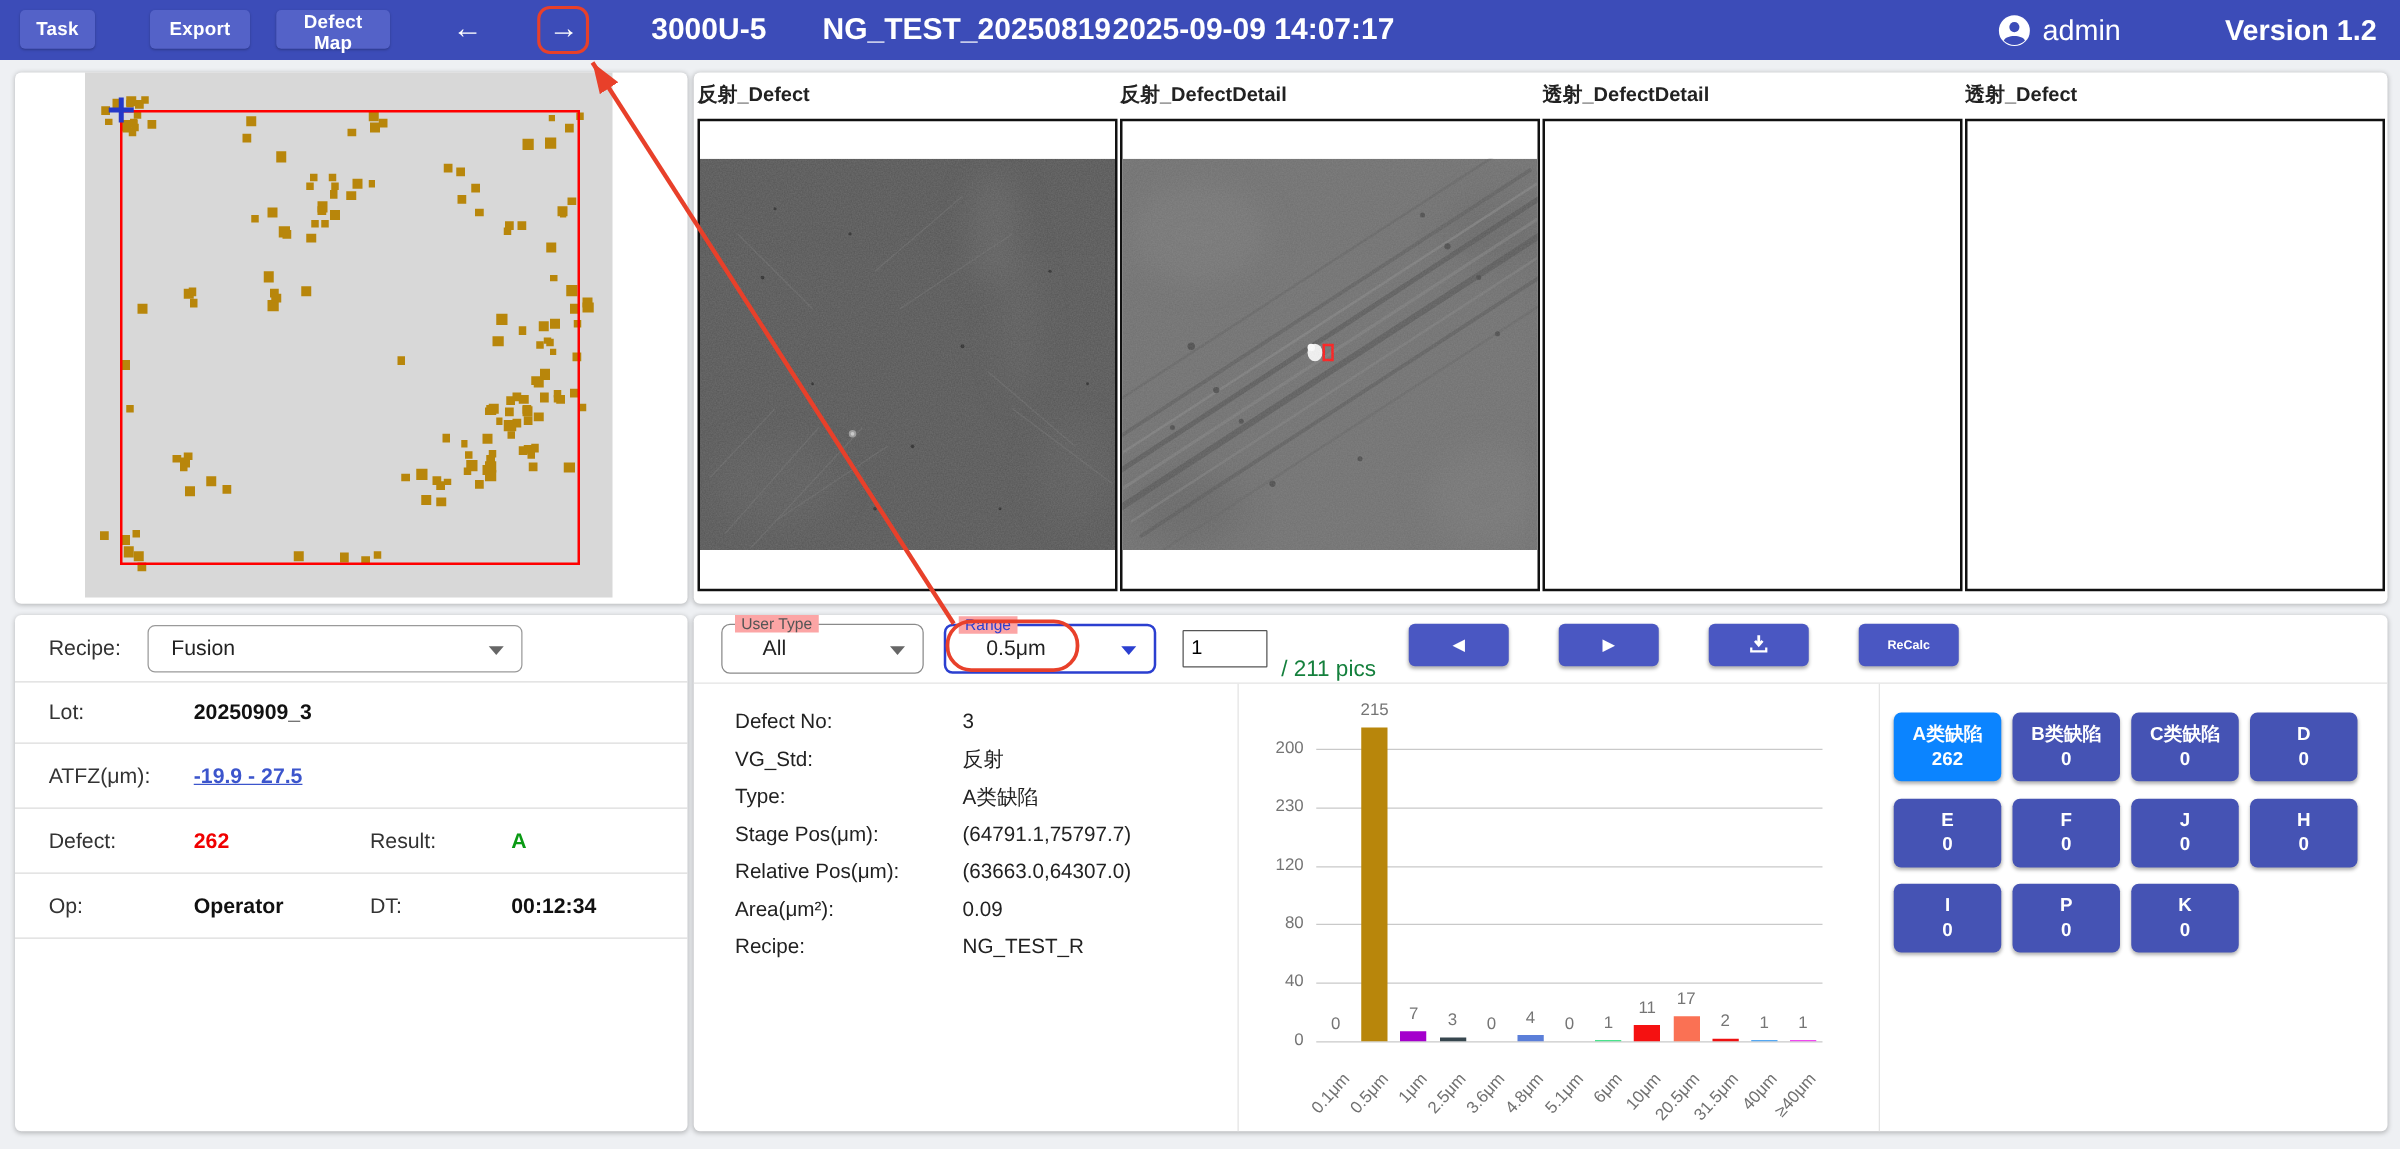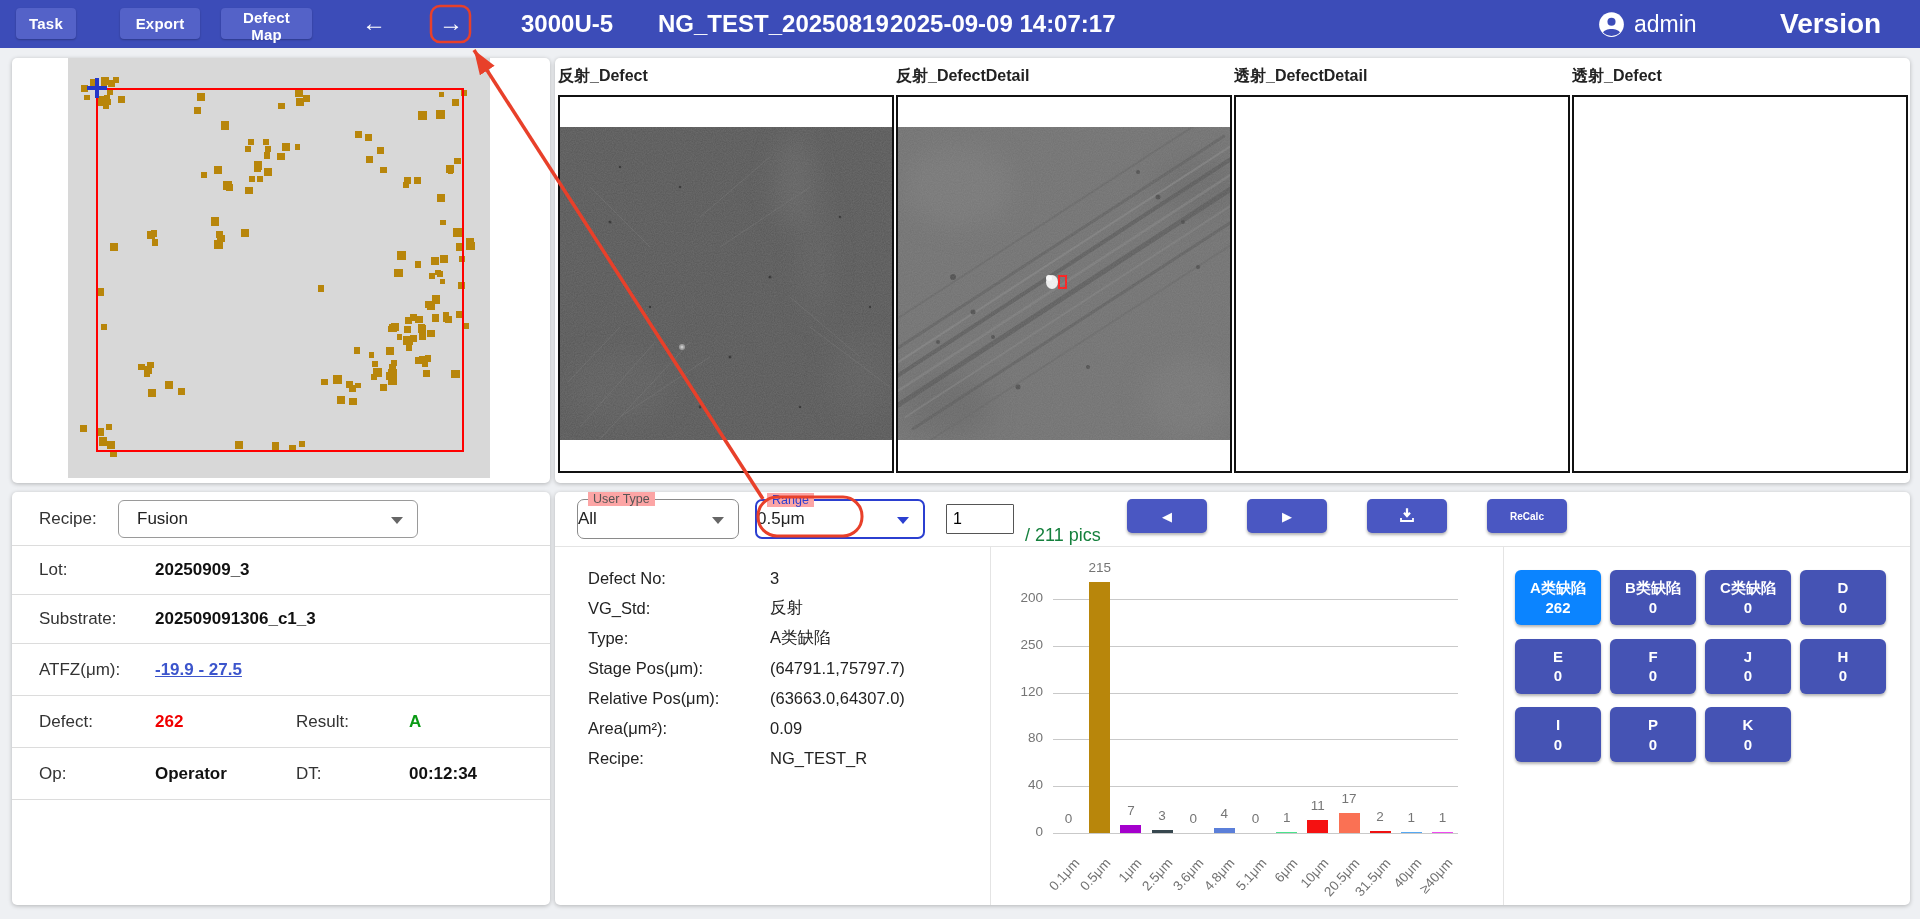--- a/index.html
+++ b/index.html
@@ -7,21 +7,21 @@
   #page{position:relative;width:1920px;height:919px;background:#eef0f3;overflow:hidden;}
 
   
   .topbar{position:absolute;left:0;top:0;width:1920px;height:48px;background:var(--topbar,#3c4cb8);z-index:5;}
   .tb-btn{position:absolute;top:8px;height:31px;background:var(--toolbar-button,#5462c8);color:#fff;
           border:none;border-radius:4px;font-size:15px;font-weight:bold;letter-spacing:.2px;
           box-shadow:0 1px 2px rgba(0,0,0,.25);cursor:pointer;}
   .tb-arrow{position:absolute;top:0;height:48px;line-height:46px;color:#fff;font-size:24px;width:40px;text-align:center;cursor:pointer;}
   .tb-title{position:absolute;top:0;height:48px;line-height:48px;color:#fff;font-size:24px;font-weight:bold;white-space:nowrap;}
   .tb-user{position:absolute;top:0;height:34px;line-height:48px;color:#fff;font-size:23px;}
-  .tb-version{position:absolute;top:0;height:44px;line-height:48px;color:#fff;font-size:28px;font-weight:bold;}
+  .tb-version{position:absolute;top:0;height:44px;line-height:48px;color:#fff;font-size:23px;font-weight:bold;}
 
   
   .card{position:absolute;background:#fff;border-radius:5px;box-shadow:0 1px 4px rgba(0,0,0,.25);}
   #map-card{left:12px;top:58px;width:538px;height:425px;}
   #info-card{left:12px;top:492px;width:538px;height:413px;}
   #images-card{left:555px;top:58px;width:1355px;height:425px;}
   #bottom-card{left:555px;top:492px;width:1355px;height:413px;}
 
   
   #defect-map{position:absolute;left:56px;top:0;width:422px;height:420px;background:#d8d8d8;}
@@ -44,21 +44,21 @@
   .caret{position:absolute;right:14px;top:50%;margin-top:-2px;width:0;height:0;border-left:6px solid transparent;border-right:6px solid transparent;border-top:7px solid #666;}
 
   
   .img-title{position:absolute;top:8px;text-align:left;font-size:16px;font-weight:bold;color:#222;width:336px;}
   .img-box{position:absolute;top:37px;height:378px;width:336px;border:2px solid #111;background:#fff;}
   .img-tex{position:absolute;left:0;top:30px;width:332px;height:313px;}
 
   
   .fieldset{position:absolute;top:7px;height:40px;border:1px solid #8a8a8a;border-radius:7px;background:#fff;cursor:pointer;}
   .fieldset .legend{position:absolute;top:-8px;left:10px;background:#fca5a5;padding:0 5px;font-size:12.5px;color:#555;}
-  .fieldset .fs-value{position:absolute;left:0;top:50%;transform:translateY(-50%);font-size:17px;color:#222;}
+  .fieldset .fs-value{position:absolute;left:32px;top:50%;transform:translateY(-50%);font-size:17px;color:#222;}
   .fieldset.focus{border:2px solid var(--range-focus,#2b3fd0);}
   .fieldset.focus .legend{color:var(--range-focus,#2b3fd0);}
   .fieldset.focus .caret{border-top-color:var(--range-focus,#2b3fd0);}
   .pic-input{position:absolute;left:391px;top:12px;width:68px;height:30px;border:1.5px solid #555;font-size:16px;padding:0 6px;border-radius:1px;}
   .pic-total{position:absolute;left:470px;top:28px;height:30px;line-height:30px;font-size:18px;color:#15803d;}
   .nav-btn{position:absolute;top:7px;width:80px;height:34px;background:var(--primary-button,#4a57c2);border:none;border-radius:5px;
            color:#fff;box-shadow:0 2px 3px rgba(0,0,0,.3);cursor:pointer;font-size:13px;}
   .nav-btn.text{font-size:10px;font-weight:bold;}
   .bc-hdiv{position:absolute;left:0;top:54px;width:100%;height:1px;background:#e4e4e4;}
 
@@ -290,24 +290,20 @@
       <span class="info-label">Recipe:</span>
       <div id="recipe-select">
         <span class="sel-text">Fusion</span>
         <span class="caret"></span>
       </div>
     </div>
     <div class="info-row" style="height:49px;">
       <span class="info-label">Lot:</span>
       <span class="info-value">20250909_3</span>
     </div>
-    <div class="info-row" style="height:49px;">
-      <span class="info-label">Substrate:</span>
-      <span class="info-value">202509091306_c1_3</span>
-    </div>
     <div class="info-row" style="height:52px;">
       <span class="info-label">ATFZ(μm):</span>
       <span class="info-value link">-19.9 - 27.5</span>
     </div>
     <div class="info-row" style="height:52px;">
       <span class="info-label">Defect:</span>
       <span class="info-value red-val">262</span>
       <span class="info-label2">Result:</span>
       <span class="info-value2 green-val">A</span>
     </div>
@@ -468,21 +464,21 @@
     <div id="bc-chart">
         <div class="gridline" style="left: 62px; width: 405px; top: 286px;"></div>
         <div class="ytick" style="left: 12px; top: 277px;">0</div>
         <div class="gridline" style="left: 62px; width: 405px; top: 239.2px;"></div>
         <div class="ytick" style="left: 12px; top: 230.2px;">40</div>
         <div class="gridline" style="left: 62px; width: 405px; top: 192.4px;"></div>
         <div class="ytick" style="left: 12px; top: 183.4px;">80</div>
         <div class="gridline" style="left: 62px; width: 405px; top: 145.6px;"></div>
         <div class="ytick" style="left: 12px; top: 136.6px;">120</div>
         <div class="gridline" style="left: 62px; width: 405px; top: 98.8px;"></div>
-        <div class="ytick" style="left: 12px; top: 89.8px;">250</div>
+        <div class="ytick" style="left: 12px; top: 89.8px;">230</div>
         <div class="gridline" style="left: 62px; width: 405px; top: 52px;"></div>
         <div class="ytick" style="left: 12px; top: 43px;">200</div>
         <div class="bar-val" style="left: 57.6px; top: 264px;">0</div>
         <div class="cat-label" style="left: 15.6px; top: 306px;">0.1μm</div>
         <div class="bar" style="left: 98.2px; top: 34.5px; width: 21px; height: 251.5px; background: rgb(184, 134, 11);"></div>
         <div class="bar-val" style="left: 88.7px; top: 12.5px;">215</div>
         <div class="cat-label" style="left: 46.7px; top: 306px;">0.5μm</div>
         <div class="bar" style="left: 129.4px; top: 277.8px; width: 21px; height: 8.2px; background: rgb(164, 0, 204);"></div>
         <div class="bar-val" style="left: 119.9px; top: 255.8px;">7</div>
         <div class="cat-label" style="left: 77.9px; top: 306px;">1μm</div>

